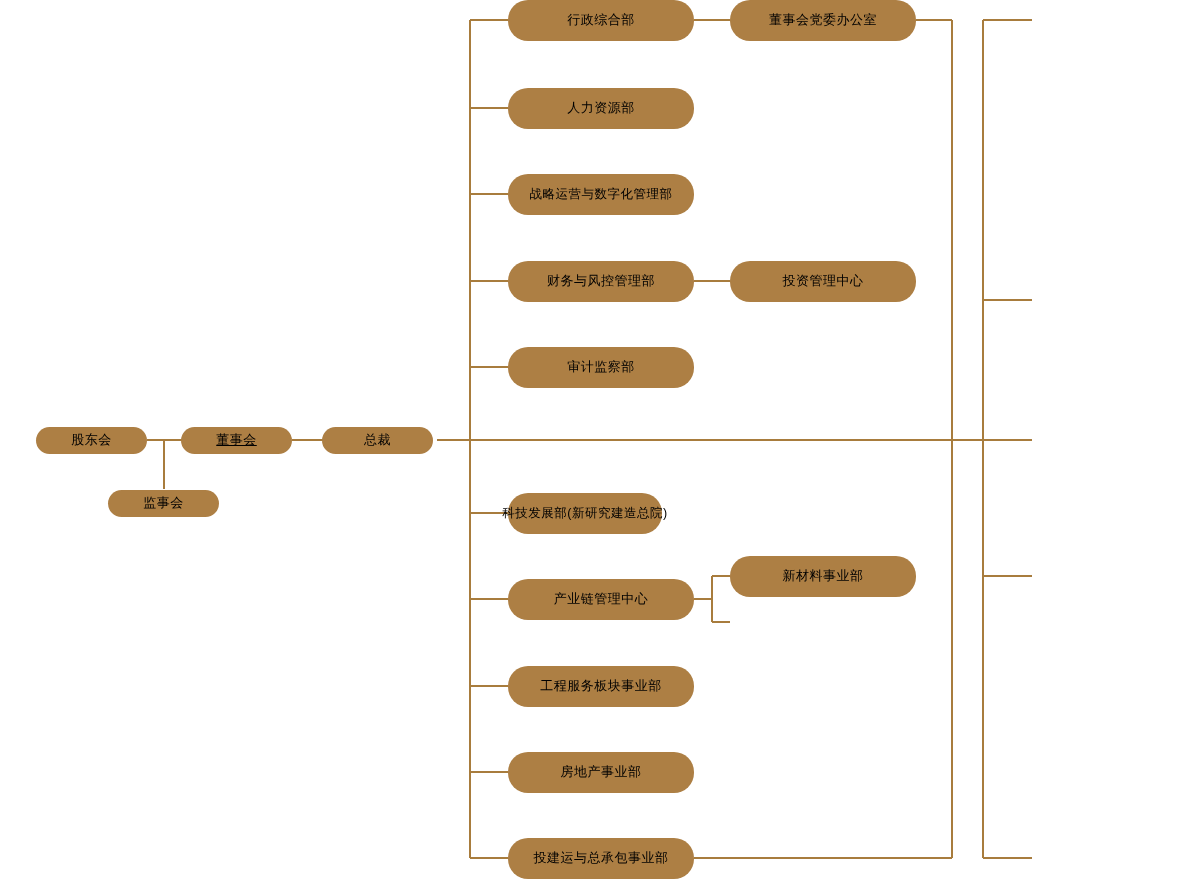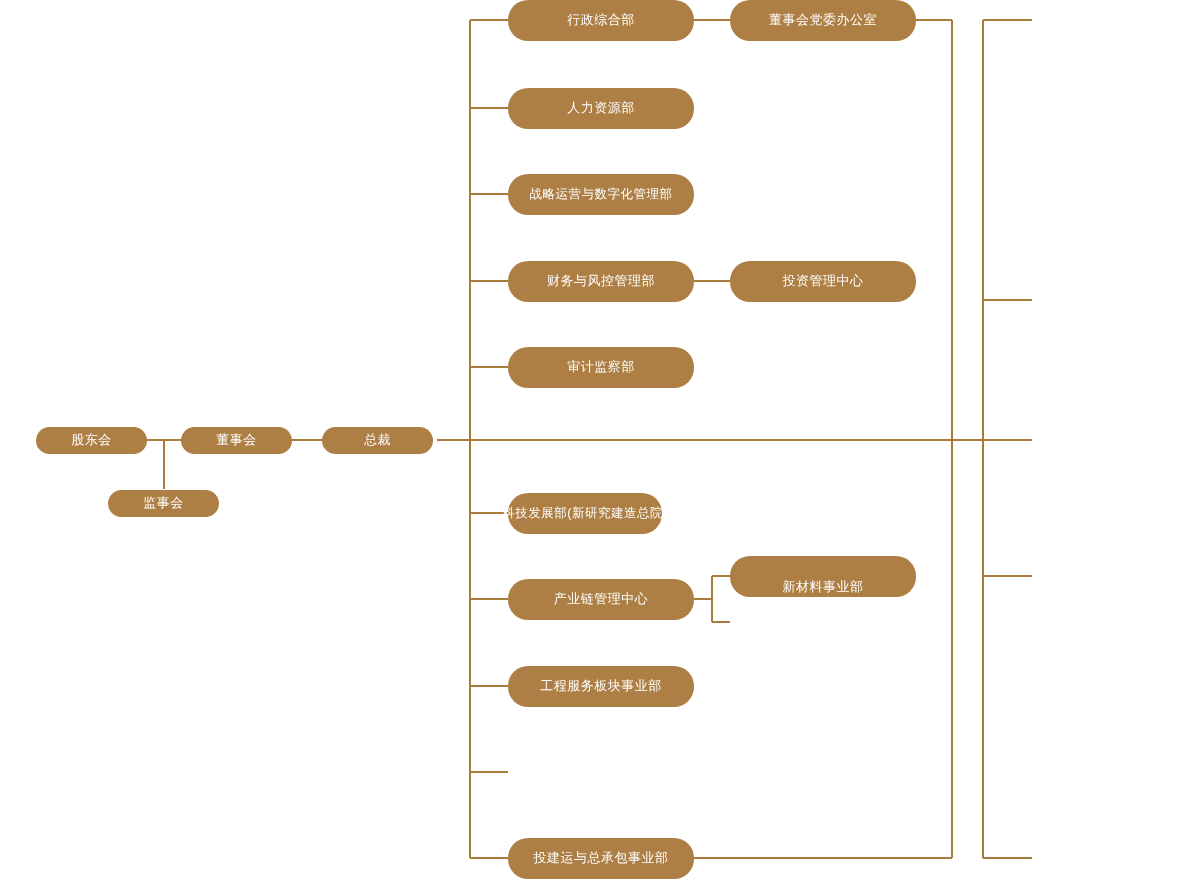--- a/index.html
+++ b/index.html
@@ -21,21 +21,21 @@
     top: 0;
     width: 1202px;
     height: 880px;
     pointer-events: none;
   }
   .node {
     position: absolute;
     box-sizing: border-box;
     border-radius: 20px;
     background: #ad7f44;
-    color: #ffffff;
+    color: #000000;
     display: flex;
     align-items: center;
     justify-content: center;
     text-align: center;
     font-size: 13px;
     line-height: 1.25;
     letter-spacing: 0.5px;
     padding: 2px 8px;
     white-space: nowrap;
     z-index: 2;
@@ -90,21 +90,21 @@
       <line x1="983" y1="300" x2="1032" y2="300"></line>
       <line x1="983" y1="576" x2="1032" y2="576"></line>
       <line x1="983" y1="858" x2="1032" y2="858"></line>
     </g>
   </svg>
 
   <div class="node root" style="left:36px; top:427px; width:111px; height:27px;text-align:right;">
     <span>股东会</span>
   </div>
 
-  <div class="node root" style="left:181px; top:427px; width:111px; height:27px;">
+  <div class="node root" style="left:181px; top:427px; width:111px; height:27px;text-decoration:underline;">
     <span>董事会</span>
   </div>
 
   <div class="node root" style="left:322px; top:427px; width:111px; height:27px;">
     <span>总裁</span>
   </div>
 
   <div class="node root" style="left:108px; top:490px; width:111px; height:27px;">
     <span>监事会</span>
   </div>
@@ -142,23 +142,26 @@
   </div>
 
   <div class="node" style="left:508px; top:579px; width:186px; height:41px;">
     <span>产业链管理中心</span>
   </div>
 
   <div class="node" style="left:508px; top:666px; width:186px; height:41px;">
     <span>工程服务板块事业部</span>
   </div>
 
+  <div class="node" style="left:508px; top:752px; width:186px; height:41px;">
+    <span>房地产事业部</span>
+  </div>
 
   <div class="node" style="left:508px; top:838px; width:186px; height:41px;">
     <span>投建运与总承包事业部</span>
   </div>
 
-  <div class="node" style="left:730px; top:556px; width:186px; height:41px;align-items:flex-end;">
+  <div class="node" style="left:730px; top:556px; width:186px; height:41px;">
     <span>新材料事业部</span>
   </div>
 
 
 </div>
 
 </body></html>

